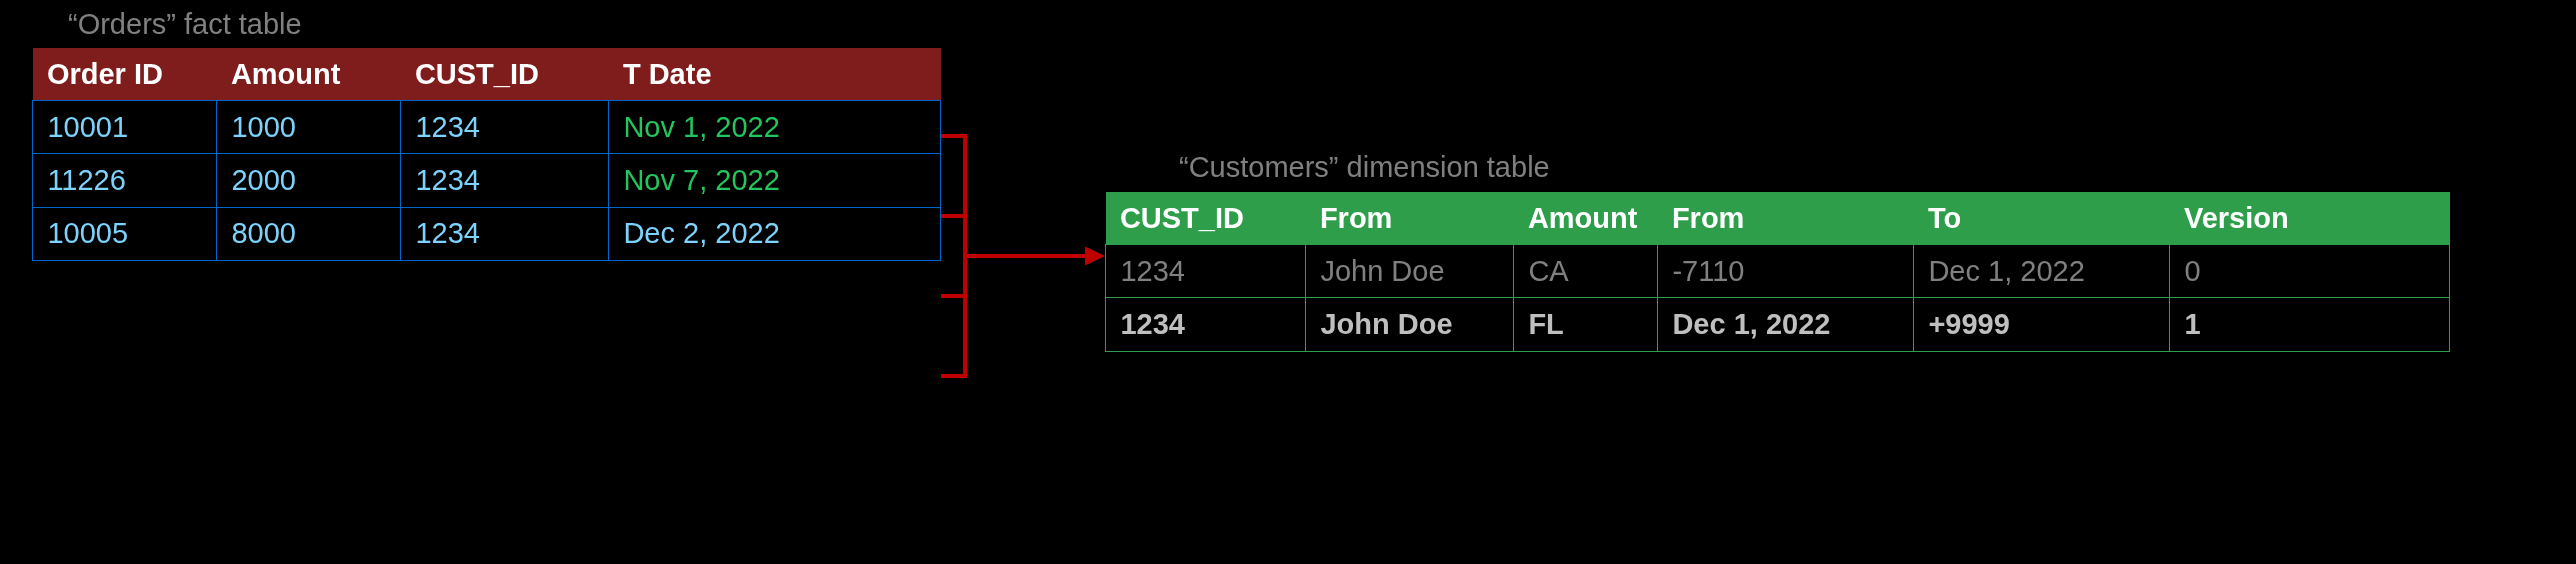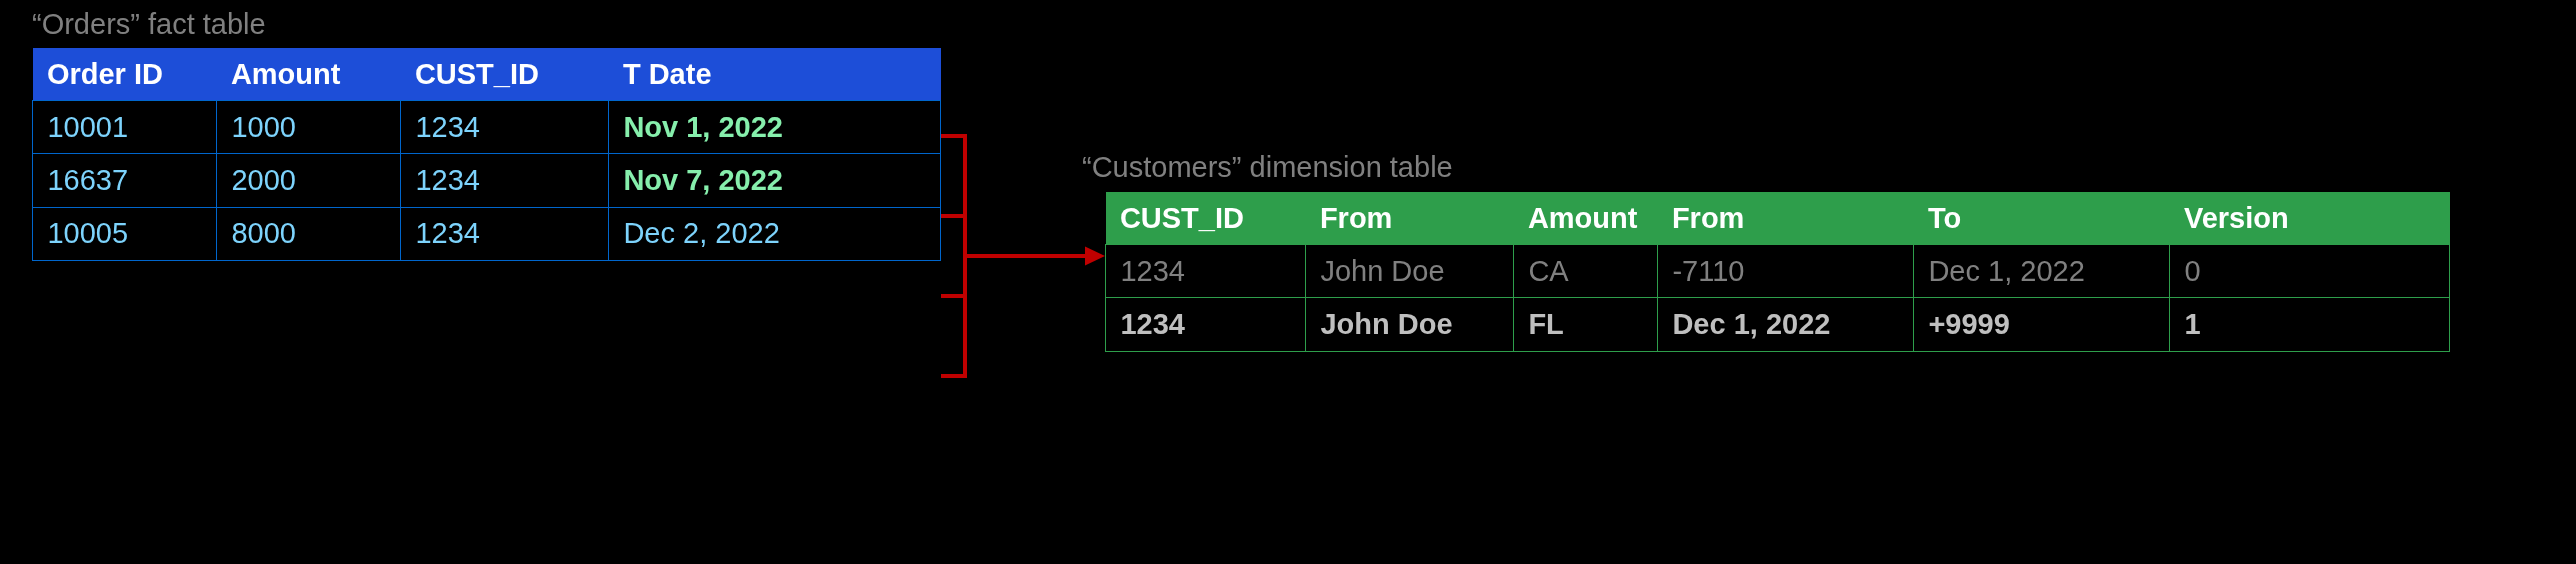--- a/index.html
+++ b/index.html
@@ -14,51 +14,52 @@
   }
   .canvas {
     position: relative;
     width: 2576px;
     height: 565px;
   }
   .caption {
     position: absolute;
     font-size: 29px;
     color: #808080;
+    margin-left: 36px;
   }
   .tbl {
     position: absolute;
     border-collapse: collapse;
     font-size: 29px;
   }
   .tbl th, .tbl td {
     text-align: left;
     padding: 9.6px 14.4px;
     box-sizing: border-box;
     white-space: nowrap;
   }
   
   .orders {
     left: 32px;
     top: 48px;
     width: 909px;
   }
   .orders thead th {
-    background: #1d4ed8;
+    background: #7f1d1d;
     color: #ffffff;
     font-weight: 700;
     border: none;
   }
   .orders tbody td {
     color: #7dd3fc;
     border: 0.8px solid #0066CC;
   }
   .orders tbody td.bold {
-    color: #86efac;
-    font-weight: 700;
+    color: #22c55e;
+    font-weight: 400;
   }
   
   .customers {
     left: 1105px;
     top: 192px;
     width: 1345px;
   }
   .customers thead th {
     background: #2E9E4B;
     color: #ffffff;
@@ -104,21 +105,21 @@
       </tr>
     </thead>
     <tbody>
       <tr>
         <td>10001</td>
         <td>1000</td>
         <td>1234</td>
         <td class="bold">Nov 1, 2022</td>
       </tr>
       <tr>
-        <td>16637</td>
+        <td>11226</td>
         <td>2000</td>
         <td>1234</td>
         <td class="bold">Nov 7, 2022</td>
       </tr>
       <tr>
         <td>10005</td>
         <td>8000</td>
         <td>1234</td>
         <td>Dec 2, 2022</td>
       </tr>
@@ -128,21 +129,21 @@
   <svg class="connector" viewBox="0 0 205 380">
 
     <path d="M 0 10  L 30 10  L 30 310 L 0 310
              M 0 110 L 30 110
              M 0 210 L 30 210
              M 30 160 L 180 160" fill="none" stroke="#C00000" stroke-width="5"></path>
 
     <path d="M 180 148 L 205 160 L 180 172 Z" fill="#C00000"></path>
   </svg>
 
-  <div class="caption" style="left:1082px; top:151px;">“Customers” dimension table</div>
+  <div class="caption" style="left:1143px; top:151px;">“Customers” dimension table</div>
 
   <table class="tbl customers">
     <thead>
       <tr>
         <th style="width:200px">CUST_ID</th>
         <th style="width:208px">From</th>
         <th style="width:144px">Amount</th>
         <th style="width:256px">From</th>
         <th style="width:256px">To</th>
         <th>Version</th>

